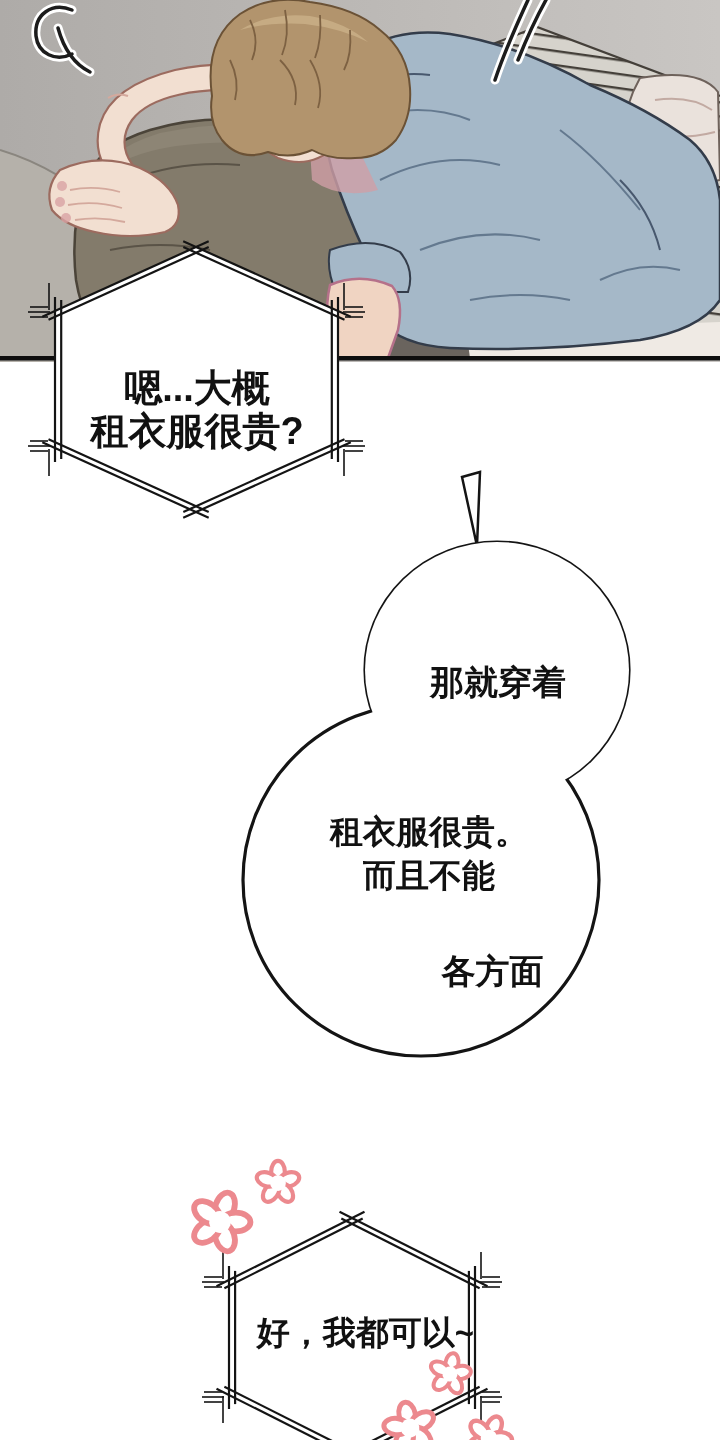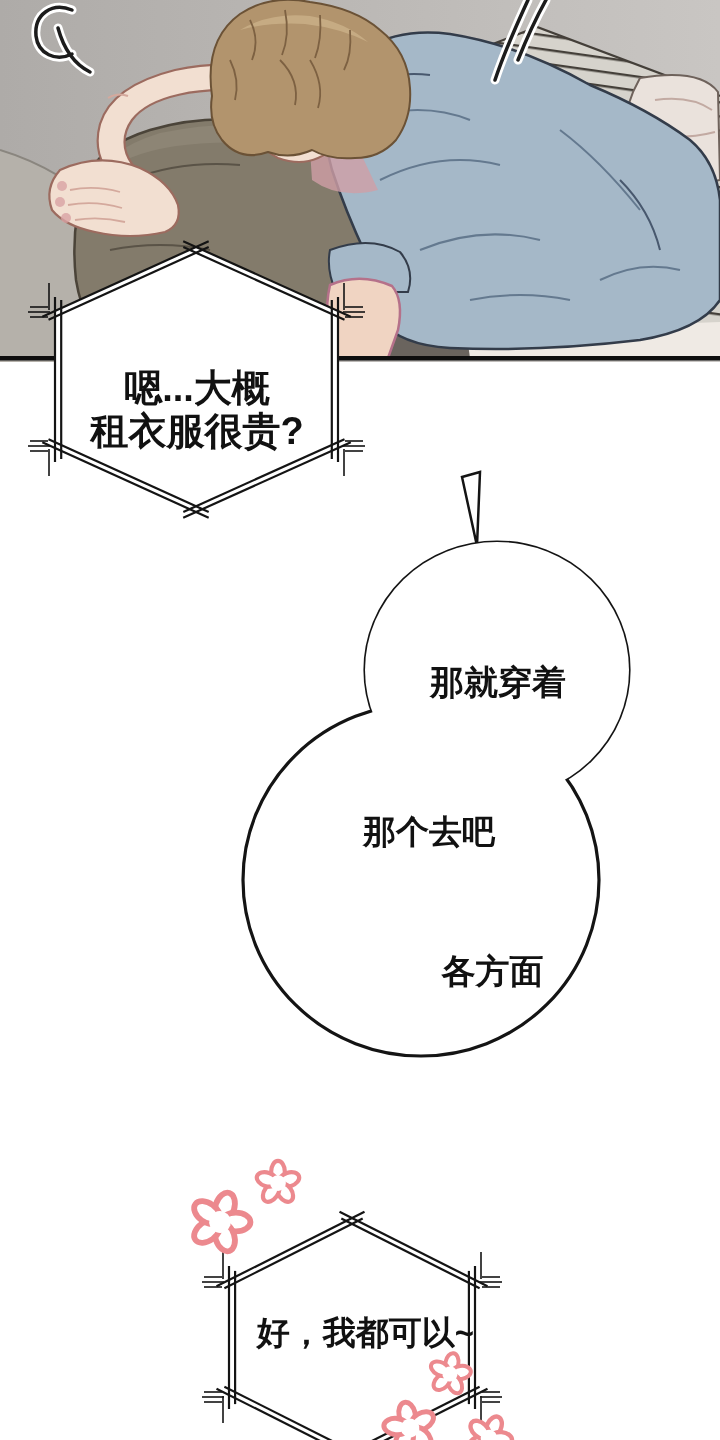--- a/index.html
+++ b/index.html
@@ -266,21 +266,22 @@
   <div class="txt hex1-text">
     <div>嗯...大概</div>
     <div>租衣服很贵?</div>
   </div>
 
   <div class="txt gourd-top-text">
     <div>那就穿着</div>
   </div>
 
   <div class="txt gourd-bottom-text">
-    <div>那个去吧</div>
+    <div>租衣服很贵。</div>
+    <div>而且不能</div>
   </div>
 
   <div class="txt aside-text">
     <div>各方面</div>
   </div>
 
   <div class="txt hex2-text">
     <div>好，我都可以~</div>
   </div>
 

